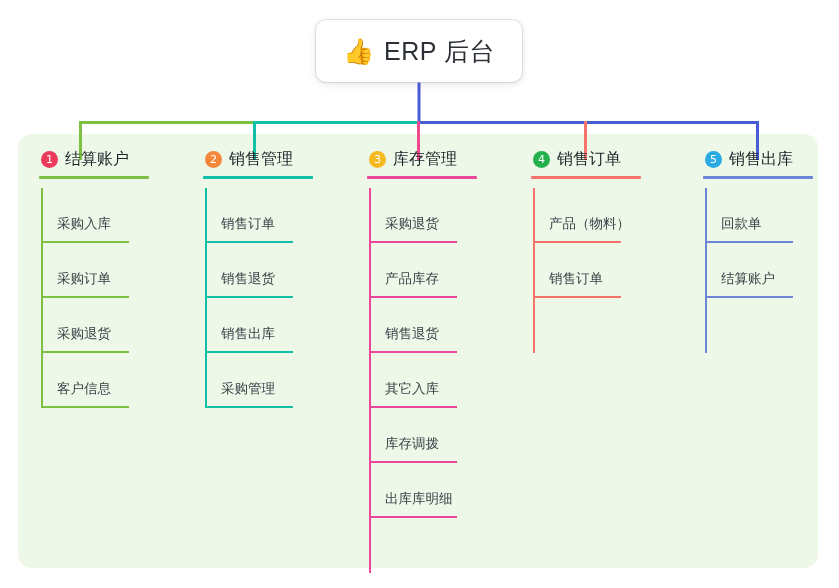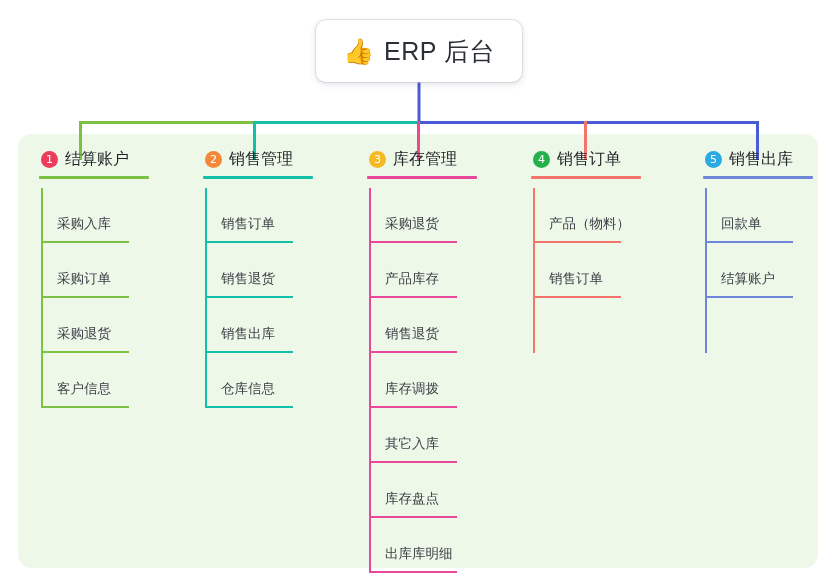--- a/index.html
+++ b/index.html
@@ -124,21 +124,21 @@
           </div>
           <div class="item">
             <span class="item-label">销售退货</span>
             <div class="item-rule" style="background: rgb(19, 191, 166);"></div>
           </div>
           <div class="item">
             <span class="item-label">销售出库</span>
             <div class="item-rule" style="background: rgb(19, 191, 166);"></div>
           </div>
           <div class="item">
-            <span class="item-label">仓库信息</span>
+            <span class="item-label">采购管理</span>
             <div class="item-rule" style="background: rgb(19, 191, 166);"></div>
           </div>
         </div>
       </div>
       <div class="col" style="left: 365px;">
         <div class="col-head">
           <span class="badge" style="background: rgb(245, 185, 33);">3</span>
           <span class="col-title">库存管理</span>
           <div class="head-rule" style="background: rgb(232, 71, 155);"></div>
         </div>
@@ -150,29 +150,25 @@
           </div>
           <div class="item">
             <span class="item-label">产品库存</span>
             <div class="item-rule" style="background: rgb(232, 71, 155);"></div>
           </div>
           <div class="item">
             <span class="item-label">销售退货</span>
             <div class="item-rule" style="background: rgb(232, 71, 155);"></div>
           </div>
           <div class="item">
+            <span class="item-label">其它入库</span>
+            <div class="item-rule" style="background: rgb(232, 71, 155);"></div>
+          </div>
+          <div class="item">
             <span class="item-label">库存调拨</span>
-            <div class="item-rule" style="background: rgb(232, 71, 155);"></div>
-          </div>
-          <div class="item">
-            <span class="item-label">其它入库</span>
-            <div class="item-rule" style="background: rgb(232, 71, 155);"></div>
-          </div>
-          <div class="item">
-            <span class="item-label">库存盘点</span>
             <div class="item-rule" style="background: rgb(232, 71, 155);"></div>
           </div>
           <div class="item">
             <span class="item-label">出库库明细</span>
             <div class="item-rule" style="background: rgb(232, 71, 155);"></div>
           </div>
         </div>
       </div>
       <div class="col" style="left: 529px;">
         <div class="col-head">

